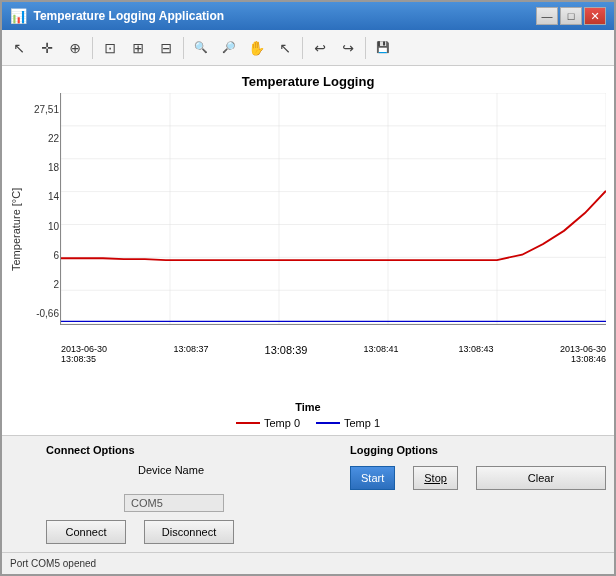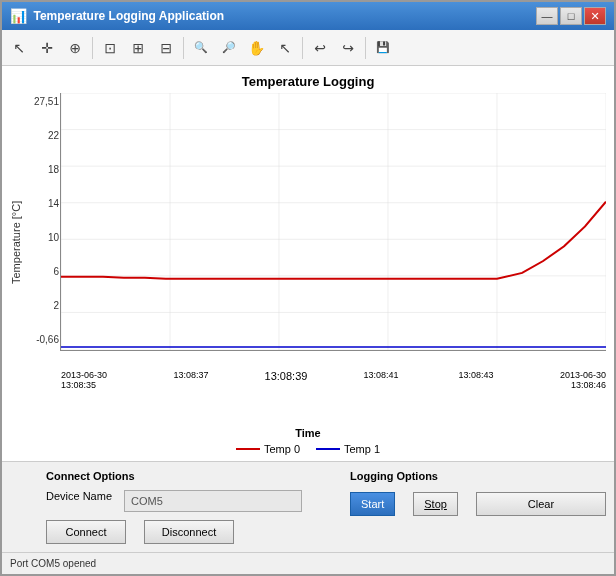--- a/index.html
+++ b/index.html
@@ -68,21 +68,21 @@
       font-size: 11px; 
       display: flex; align-items: center; justify-content: center;
       margin-right: 2px; color: #333;
     }
     .chart-inner {
       flex: 1; position: relative;
       border-left: 1px solid #888;
       border-bottom: 1px solid #888;
     }
     .y-ticks {
-      position: absolute; left: -32px; top: 8px; bottom: 0;
+      position: absolute; left: -32px; top: 16px; bottom: 0;
       display: flex; flex-direction: column; justify-content: space-between;
     }
     .y-tick { font-size: 10px; color: #333; text-align: right; width: 30px; transform: translateY(-50%); }
     
     .chart-svg { position: absolute; top: 0; left: 0; width: 100%; height: 100%; }
     
     .x-axis-label {
       text-align: center; font-weight: bold; font-size: 11px; margin-top: 36px; margin-bottom: 4px;
     }
     .legend {
@@ -99,21 +99,21 @@
     }
     .bottom-row {
       display: flex; gap: 12px;
     }
     .connect-options, .logging-options {
       display: flex; flex-direction: column; gap: 6px; margin-left: 36px;
     }
     .connect-options { flex: 1; }
     .logging-options { flex: 1; }
     .section-label { font-weight: bold; font-size: 11px; margin-bottom: 2px; }
-    .field-row { display: flex; align-items: flex-start; gap: 6px; }
+    .field-row { display: flex; align-items: center; gap: 18px; flex-direction: column; }
     .field-label { font-size: 11px; min-width: 72px; }
     .text-input {
       border: 1px solid #aaa;
       background: #e8e8e8;
       padding: 2px 6px;
       font-size: 11px;
       height: 22px;
       flex: 1;
       color: #555;
     }

